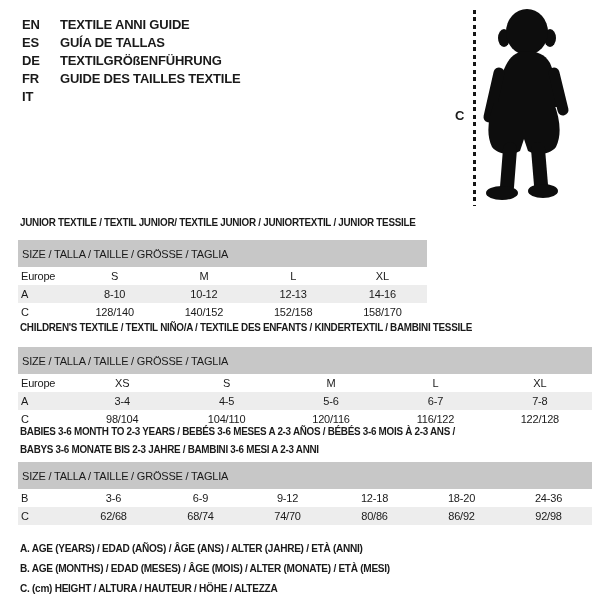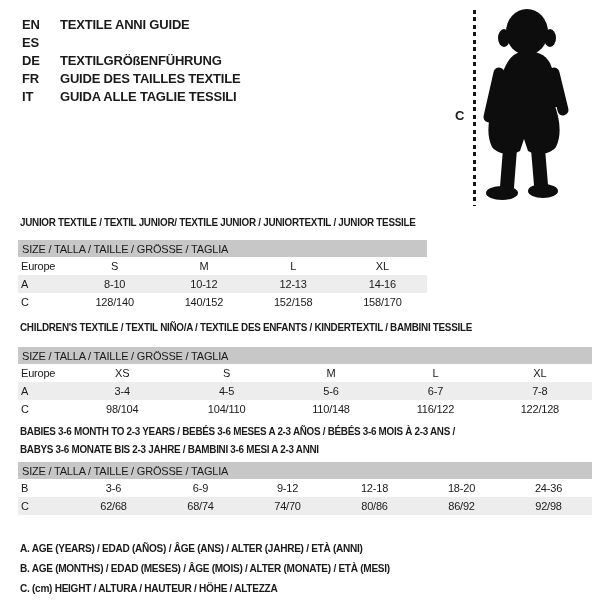--- a/index.html
+++ b/index.html
@@ -19,21 +19,21 @@
     background:repeating-linear-gradient(to bottom,#151515 0 4px,transparent 4px 7.5px);}
   .clabel{left:455px;top:108px;font-size:13px;font-weight:bold;}
   .baby-svg{left:480px;top:5px;}
 
   
   .sec-title{font-size:10.5px;font-weight:bold;letter-spacing:-0.3px;line-height:13px;
     transform:scaleX(0.94);transform-origin:left top;white-space:nowrap;}
 
   
   .sizetable{left:18px;}
-  .band{height:17px;background:#c7c7c7;font-size:11px;letter-spacing:-0.2px;
+  .band{height:27px;background:#c7c7c7;font-size:11px;letter-spacing:-0.2px;
     display:flex;align-items:center;padding-left:4px;box-sizing:border-box;}
   .trow{display:flex;height:18px;align-items:center;font-size:11px;letter-spacing:-0.2px;}
   .trow.shaded{background:#ededed;}
   .lbl{width:52px;flex:0 0 52px;padding-left:3px;box-sizing:border-box;}
   .cell{flex:1;text-align:center;}
 
   
   .footnotes{left:20px;top:538px;}
   .footnote{font-size:10.5px;font-weight:bold;line-height:20px;letter-spacing:-0.3px;
     transform:scaleX(0.96);transform-origin:left top;white-space:nowrap;}
@@ -41,32 +41,32 @@
 </head>
 <body>
 
 <div class="abs lang-block">
   <div class="lang-row">
     <span class="lang-code">EN</span>
     <span class="lang-title">TEXTILE ANNI GUIDE</span>
   </div>
   <div class="lang-row">
     <span class="lang-code">ES</span>
+    <span class="lang-title">GUÍA DE TALLAS</span>
   </div>
   <div class="lang-row">
     <span class="lang-code">DE</span>
     <span class="lang-title">TEXTILGRÖßENFÜHRUNG</span>
   </div>
   <div class="lang-row">
     <span class="lang-code">FR</span>
     <span class="lang-title">GUIDE DES TAILLES TEXTILE</span>
   </div>
   <div class="lang-row">
     <span class="lang-code">IT</span>
-    <span class="lang-title">GUIDA ALLE TAGLIE TESSILI</span>
   </div>
 </div>
 
 <div class="abs dashline"></div>
 <span class="abs clabel">C</span>
 <svg class="abs baby-svg" width="95" height="200" viewBox="0 0 95 200" xmlns="http://www.w3.org/2000/svg">
   <g fill="#0d0d0d" stroke="#0d0d0d">
     <ellipse cx="24" cy="33" rx="6" ry="9" stroke="none"></ellipse>
     <ellipse cx="70" cy="33" rx="6" ry="9" stroke="none"></ellipse>
     <ellipse cx="47" cy="27" rx="21" ry="23" stroke="none"></ellipse>
@@ -123,21 +123,21 @@
     <span class="cell">3-4</span>
     <span class="cell">4-5</span>
     <span class="cell">5-6</span>
     <span class="cell">6-7</span>
     <span class="cell">7-8</span>
   </div>
   <div class="trow">
     <span class="lbl">C</span>
     <span class="cell">98/104</span>
     <span class="cell">104/110</span>
-    <span class="cell">110/148</span>
+    <span class="cell">120/116</span>
     <span class="cell">116/122</span>
     <span class="cell">122/128</span>
   </div>
 </div>
 
 <div class="abs sec-title" style="left:20px;top:425px;">BABIES 3-6 MONTH TO 2-3 YEARS / BEBÉS 3-6 MESES A 2-3 AÑOS / BÉBÉS 3-6 MOIS À 2-3 ANS /</div>
 <div class="abs sec-title" style="left:20px;top:443px;">BABYS 3-6 MONATE BIS 2-3 JAHRE / BAMBINI 3-6 MESI A 2-3 ANNI</div>
 <div class="abs sizetable" style="top:462px;width:574px;">
   <div class="band">SIZE / TALLA / TAILLE / GRÖSSE / TAGLIA</div>
   <div class="trow">

